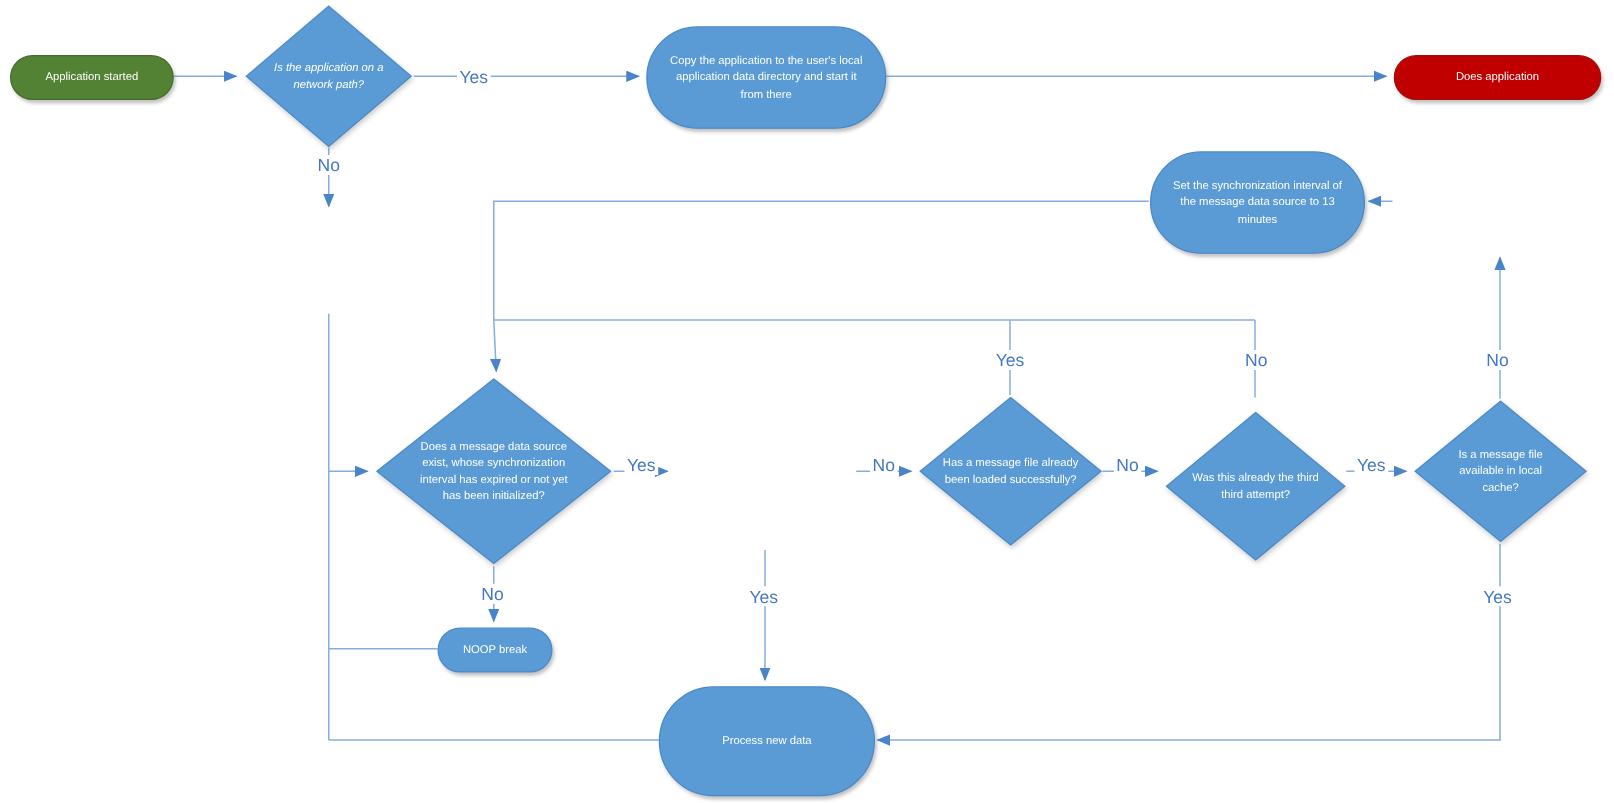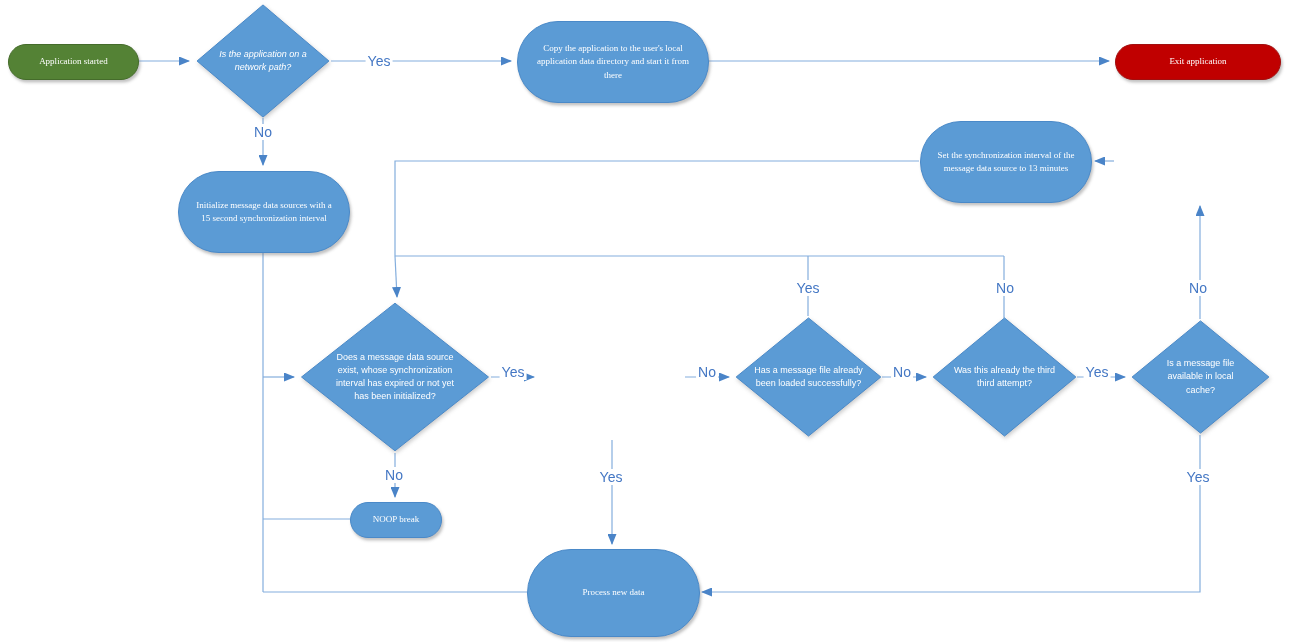--- a/index.html
+++ b/index.html
@@ -10,21 +10,21 @@
   }
   html,body{margin:0;padding:0;background:#fff;}
   body{font-family:"Liberation Sans",sans-serif;}
   #canvas{position:relative;width:1291px;height:642px;background:#fff;overflow:hidden;}
   #connectors{position:absolute;left:0;top:0;width:1291px;height:642px;z-index:0;}
   #connectors line,#connectors polyline{stroke:var(--connector-line);stroke-width:1.2;fill:none;}
   #arrowhead-path{fill:var(--arrowhead);}
   .node{position:absolute;display:flex;align-items:center;justify-content:center;
         text-align:center;color:#fff;font-size:9px;line-height:1.45;z-index:1;}
   .stadium{background:var(--shape-blue);border:1px solid var(--shape-blue-border);
-        border-radius:999px;box-shadow:1.5px 2.5px 3px rgba(120,120,120,.45);font-family:Liberation Serif, serif;}
+        border-radius:999px;box-shadow:1.5px 2.5px 3px rgba(120,120,120,.45);}
   .stadium.green{background:var(--shape-green);border-color:var(--shape-green-border);}
   .stadium.red{background:var(--shape-red);border-color:var(--shape-red-border);}
   .diamond{background:transparent;}
   .diamond svg{position:absolute;left:0;top:0;width:100%;height:100%;
         filter:drop-shadow(1.5px 2.5px 2px rgba(120,120,120,.4));}
   .diamond polygon{fill:var(--shape-blue);stroke:var(--shape-blue-border);stroke-width:1;}
   .node-label{position:relative;z-index:1;display:inline-block;}
   .edge-label{position:absolute;transform:translate(-50%,-50%);font-size:14px;
         color:var(--edge-label-text);background:#fff;padding:0 2px;white-space:nowrap;z-index:2;}
 </style>
@@ -102,26 +102,23 @@
       <polygon points="50,0.8 99.2,50 50,99.2 0.8,50" vector-effect="non-scaling-stroke"></polygon>
     </svg>
     <span class="node-label" style="max-width:105px;">Is the application on a network path?</span>
   </div>
 
   <div class="node stadium" style="left:517px;top:21px;width:190px;height:80px;">
     <span class="node-label" style="max-width:158px;">Copy the application to the user's local application data directory and start it from there</span>
   </div>
 
   <div class="node stadium red" style="left:1115px;top:44px;width:164px;height:34px;">
-    <span class="node-label">Exit application</span>
+    <span class="node-label">Does application</span>
   </div>
 
-  <div class="node stadium" style="left:178px;top:171px;width:170px;height:80px;">
-    <span class="node-label" style="max-width:140px;">Initialize message data sources with a 15 second synchronization interval</span>
-  </div>
 
   <div class="node stadium" style="left:920px;top:121px;width:170px;height:80px;">
     <span class="node-label" style="max-width:142px;">Set the synchronization interval of the message data source to 13 minutes</span>
   </div>
 
 
   <div class="node diamond" style="left:300px;top:302px;width:190px;height:150px;">
     <svg viewBox="0 0 100 100" preserveAspectRatio="none">
       <polygon points="50,0.8 99.2,50 50,99.2 0.8,50" vector-effect="non-scaling-stroke"></polygon>
     </svg>
@@ -129,21 +126,21 @@
   </div>
 
 
   <div class="node diamond" style="left:735px;top:317px;width:147px;height:120px;">
     <svg viewBox="0 0 100 100" preserveAspectRatio="none">
       <polygon points="50,0.8 99.2,50 50,99.2 0.8,50" vector-effect="non-scaling-stroke"></polygon>
     </svg>
     <span class="node-label" style="max-width:122px;">Has a message file already been loaded successfully?</span>
   </div>
 
-  <div class="node diamond" style="left:932px;top:317px;width:145px;height:120px;">
+  <div class="node diamond" style="left:932px;top:329px;width:145px;height:120px;">
     <svg viewBox="0 0 100 100" preserveAspectRatio="none">
       <polygon points="50,0.8 99.2,50 50,99.2 0.8,50" vector-effect="non-scaling-stroke"></polygon>
     </svg>
     <span class="node-label" style="max-width:115px;">Was this already the third third attempt?</span>
   </div>
 
   <div class="node diamond" style="left:1131px;top:320px;width:139px;height:114px;">
     <svg viewBox="0 0 100 100" preserveAspectRatio="none">
       <polygon points="50,0.8 99.2,50 50,99.2 0.8,50" vector-effect="non-scaling-stroke"></polygon>
     </svg>

